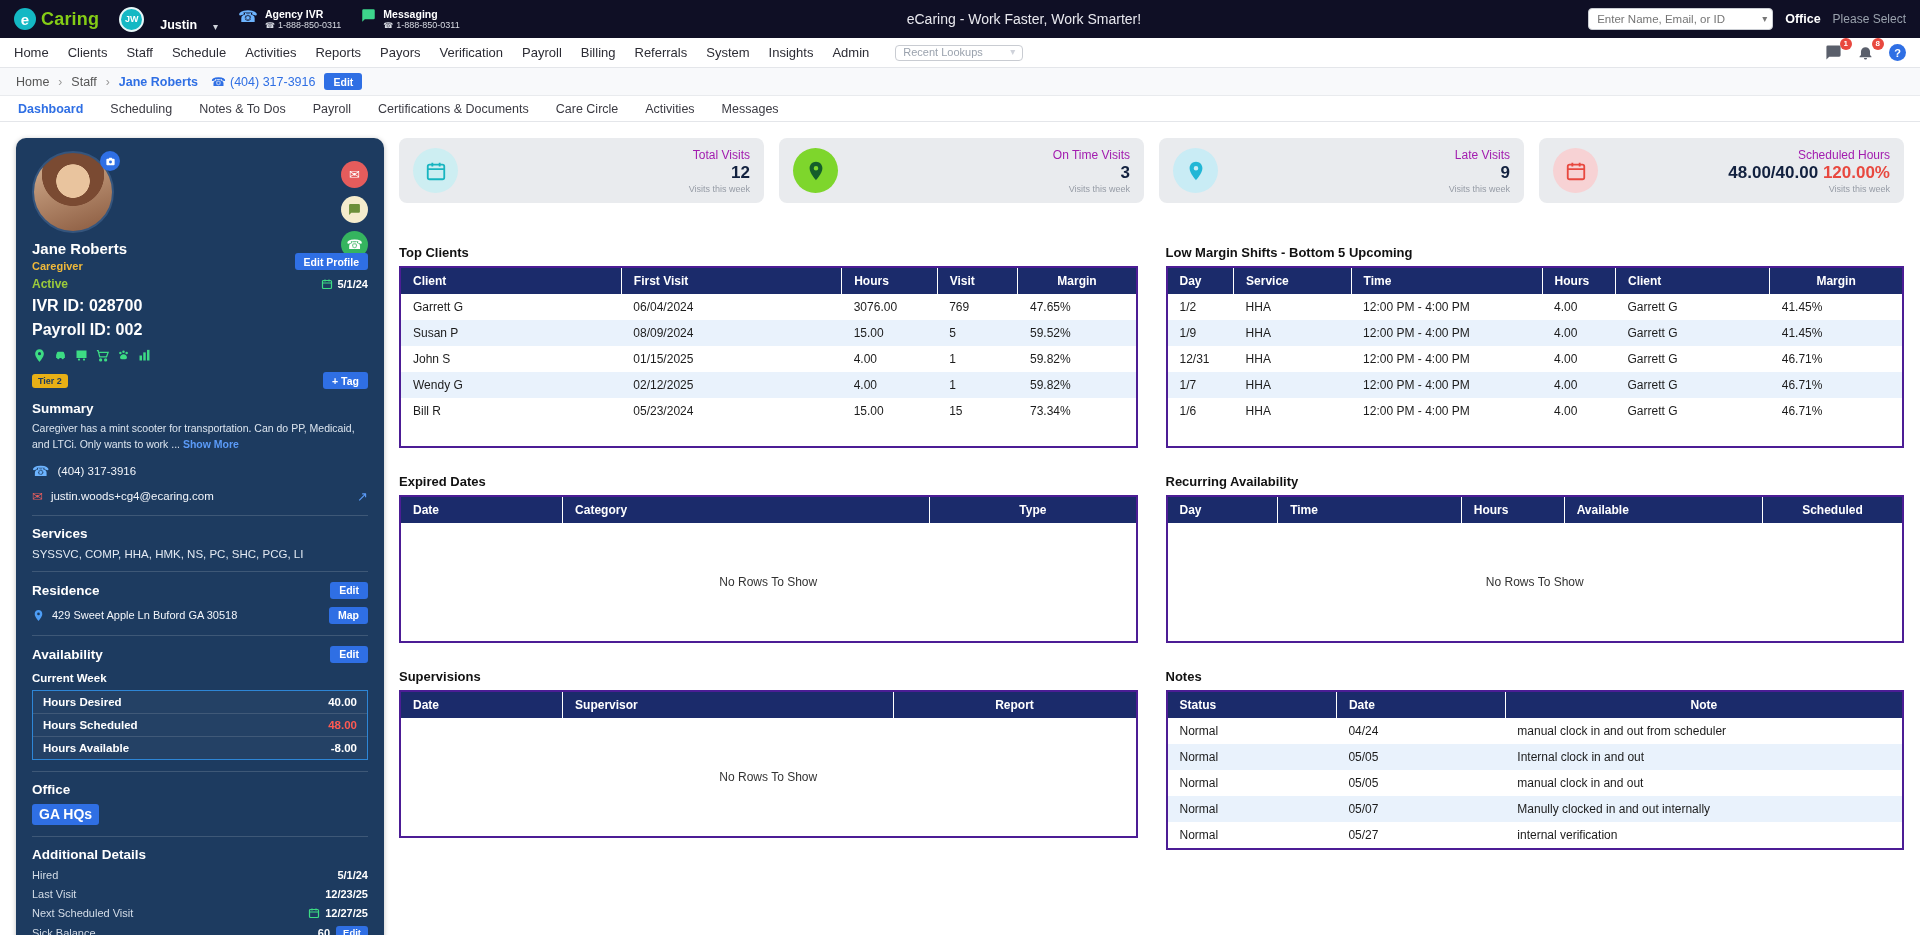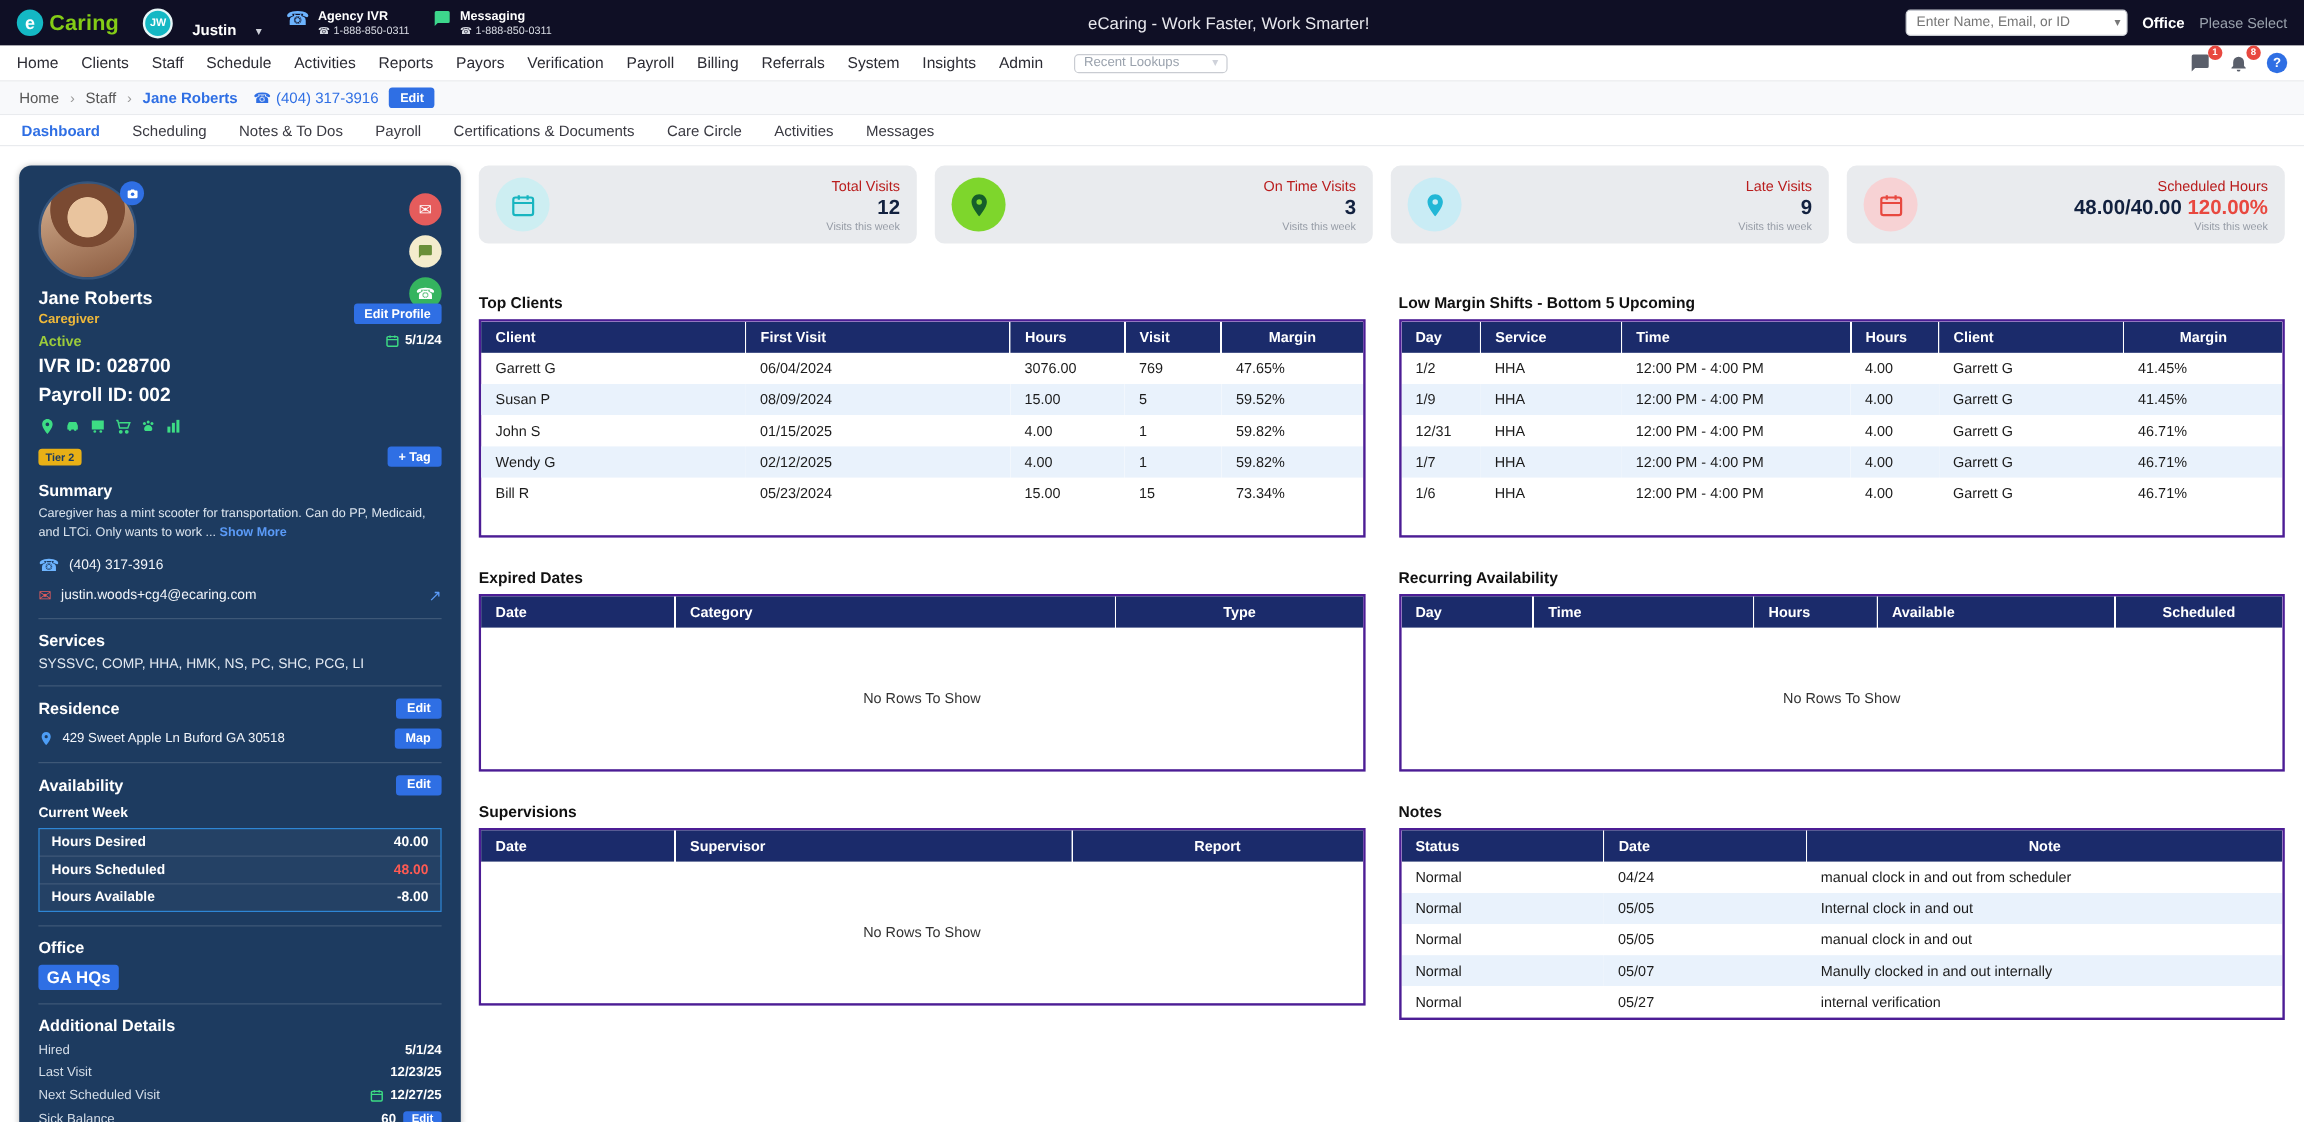--- a/index.html
+++ b/index.html
@@ -117,21 +117,21 @@
   .main { flex:1; min-width:0; }
   .stats { display:flex; gap:15px; }
   .card { flex:1; display:flex; align-items:center; background:#e9ebee; border-radius:8px; padding:10px 14px; height:65px; }
   .icon-circle { width:45px; height:45px; border-radius:50%; display:flex; align-items:center; justify-content:center; flex:none; }
   .icon-circle svg { width:22px; height:22px; }
   .ic-teal { background:#cdeef2; color:#18b5c0; }
   .ic-green { background:#7ed62c; color:#155e2b; }
   .ic-cyan { background:#c9ecf5; color:#22b7d6; }
   .ic-pink { background:#f7d2d4; color:#e8483f; }
   .card-right { margin-left:auto; text-align:right; }
-  .card-label { font-size:12px; color:#b91c1c; }
+  .card-label { font-size:12px; color:#a21caf; }
   .card-value { font-size:17px; font-weight:800; color:#12213f; margin-top:1px; }
   .card-value .alert { color:#e8483f; }
   .card-sub { font-size:9px; color:#969ca6; margin-top:1px; }
 
   .grids { margin-top:42px; display:grid; grid-template-columns:1fr 1fr; column-gap:28px; row-gap:26px; }
   .tbl-title { font-size:13px; font-weight:700; color:#111; margin-bottom:6px; }
   .tbl-wrap { border:2px solid #4c1d95; background:#fff; }
   .tbl-wrap.pad-b { padding-bottom:22px; }
   table.dt { width:100%; border-collapse:collapse; table-layout:fixed; }
   table.dt th { background:#1b2b6b; color:#fff; font-weight:600; text-align:left; padding:6px 12px; font-size:12px; border-right:1px solid rgba(255,255,255,.18); white-space:nowrap; overflow:hidden; }

